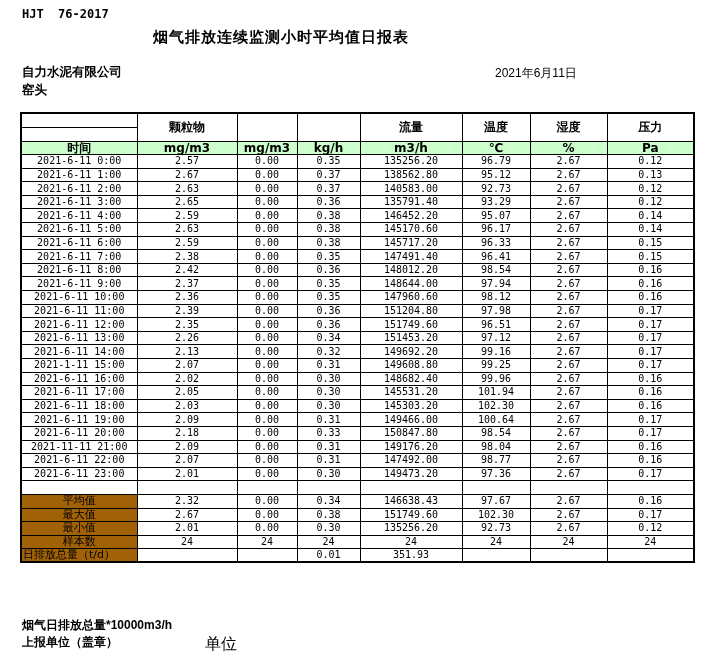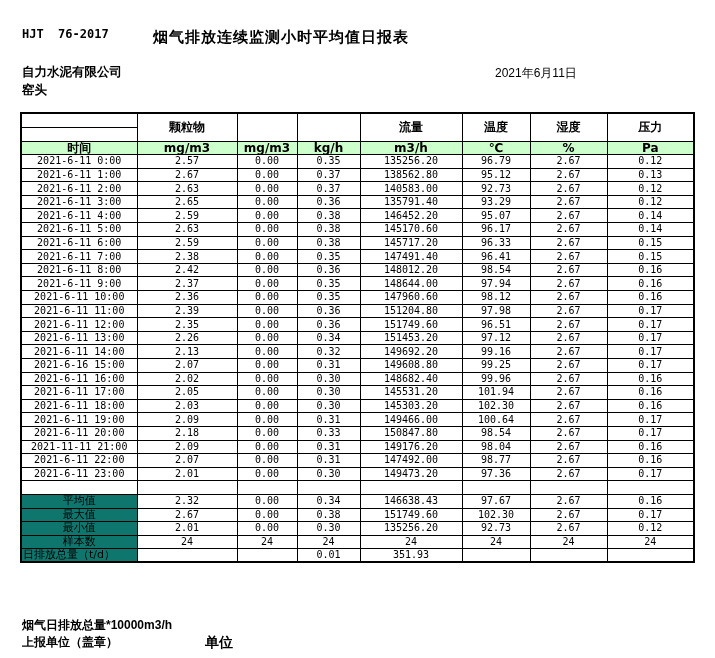--- a/index.html
+++ b/index.html
@@ -4,46 +4,46 @@
 <style>
   * { margin:0; padding:0; box-sizing:border-box; }
   html,body { background:#ffffff; }
   body {
     width:715px; height:658px; position:relative; overflow:hidden;
     font-family:"Liberation Sans","DejaVu Sans",sans-serif; color:#000;
   }
   .abs { position:absolute; }
 
   
-  .std-no   { left:22px; top:7px;  font-size:12px; font-weight:bold; white-space:pre; font-family:"DejaVu Sans Mono",monospace;margin-top:20px; }
+  .std-no   { left:22px; top:7px;  font-size:12px; font-weight:bold; white-space:pre; font-family:"DejaVu Sans Mono",monospace; }
   .title    { left:153px; top:28px; font-size:15px; font-weight:bold; letter-spacing:1px; }
   .company  { left:22px; top:64px; font-size:12.5px; font-weight:bold;text-align:center; }
   .date     { left:495px; top:65px; font-size:12px; }
   .location { left:22px; top:82px; font-size:12.5px; font-weight:bold;text-align:right; }
 
   
   .report { left:20px; top:112px; }
   table { border-collapse:collapse; table-layout:fixed; border:2px solid #000; }
   td {
     border:1px solid #000; text-align:center; overflow:hidden; white-space:nowrap;
     font-family:"DejaVu Sans Mono","DejaVu Sans",monospace;
     font-size:10px; height:13.6px; line-height:12px; padding:0 1px;
   }
   .ghead td { font-family:"DejaVu Sans","Liberation Sans",sans-serif; font-weight:bold; font-size:12px; }
   .ghead td.sub { height:14px; }
   tr.units td { background:#ccffcc; }
   tr.units td.timecell { font-family:"DejaVu Sans",sans-serif; font-weight:bold; font-size:12px; }
-  [data-summary] td.slabel { background:#0f766e; font-family:"DejaVu Sans",sans-serif; font-size:11px; }
+  [data-summary] td.slabel { background:#a16207; font-family:"DejaVu Sans",sans-serif; font-size:11px; }
   [data-summary] tr:last-child td.slabel { text-align:left; }
   tbody.spacer td { height:13.6px; }
 
   
   .note        { left:22px;  top:617px; font-size:12px; font-weight:bold; }
   .report-unit { left:22px;  top:634px; font-size:12px; font-weight:bold; }
-  .unit-label  { left:205px; top:634px; font-size:14px; font-weight:bold; }
+  .unit-label  { left:205px; top:634px; font-size:16px; font-weight:normal; }
 </style>
 </head>
 <body>
 
 <div class="abs std-no">HJT  76-2017</div>
 <div class="abs title">烟气排放连续监测小时平均值日报表</div>
 <div class="abs company">自力水泥有限公司</div>
 <div class="abs date">2021年6月11日</div>
 <div class="abs location">窑头</div>
 
@@ -229,21 +229,21 @@
           <td>2021-6-11 14:00</td>
           <td>2.13</td>
           <td>0.00</td>
           <td>0.32</td>
           <td>149692.20</td>
           <td>99.16</td>
           <td>2.67</td>
           <td>0.17</td>
         </tr>
         <tr>
-          <td>2021-6-16 15:00</td>
+          <td>2021-1-11 15:00</td>
           <td>2.07</td>
           <td>0.00</td>
           <td>0.31</td>
           <td>149608.80</td>
           <td>99.25</td>
           <td>2.67</td>
           <td>0.17</td>
         </tr>
         <tr>
           <td>2021-6-11 16:00</td>

